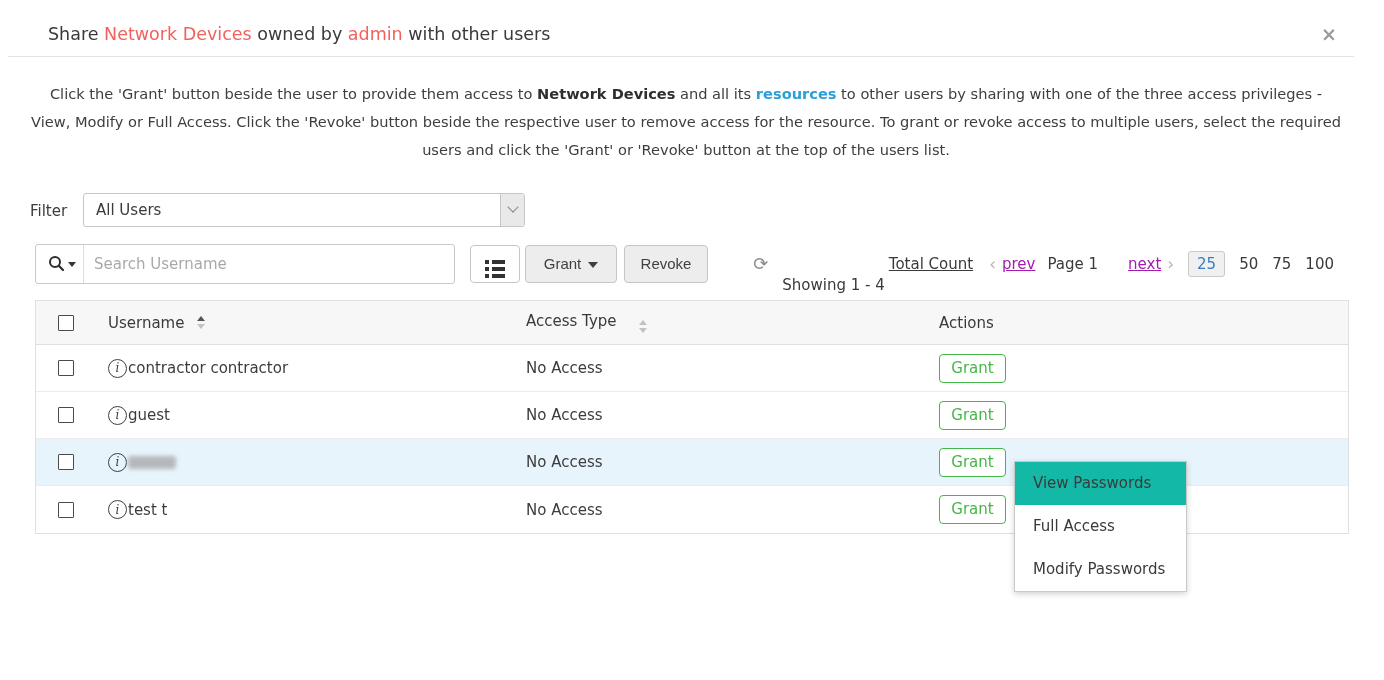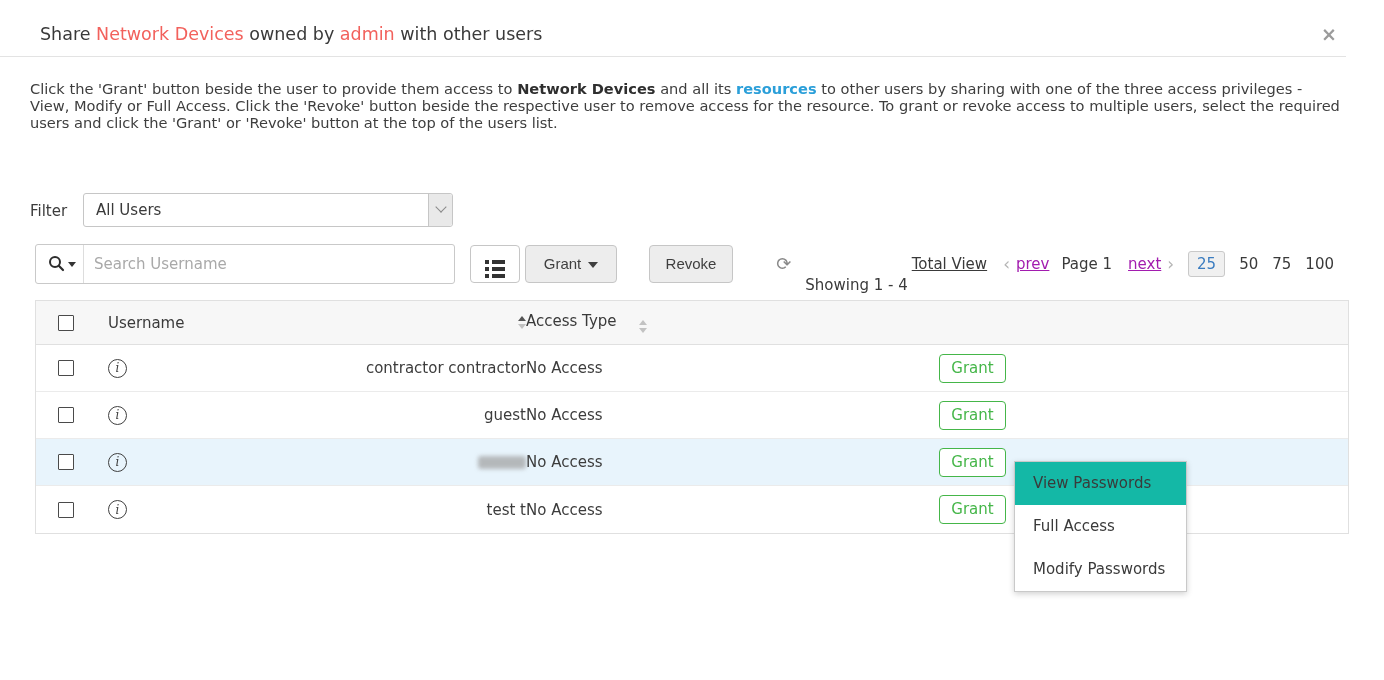--- a/index.html
+++ b/index.html
@@ -1,75 +1,75 @@
 <!DOCTYPE html>
 <html><head>
 <meta charset="utf-8">
 <style>
   * { margin:0; padding:0; box-sizing:border-box; }
   html,body { background:#fff; }
   body { font-family:"DejaVu Sans","Liberation Sans",sans-serif; color:#3c3c3c; }
   #app { position:relative; width:1384px; height:680px; background:#fff; overflow:hidden; }
 
   
-  .titlebar { position:absolute; left:0; top:0; width:1346px; height:57px; border-bottom:1px solid #e3e3e3;text-decoration:underline; }
+  .titlebar { position:absolute; left:8px; top:0; width:1346px; height:57px; border-bottom:1px solid #e3e3e3;text-decoration:underline; }
   .title { position:absolute; left:40px; top:24px; font-size:17.5px; color:#3a3a3a; white-space:nowrap; }
   .title .red { color:#f2615c; }
   .close-btn { position:absolute; right:47px; top:25px; font-size:19px; color:#9b9b9b; font-weight:bold; cursor:pointer; line-height:1; }
 
   
-  .description { position:absolute; left:30px; top:80px; width:1312px; font-size:14.6px; line-height:17px; color:#3e3e3e; }
+  .description { position:absolute; left:30px; top:80px; width:1312px; font-size:14.6px; line-height:28px; color:#3e3e3e;text-align:center; }
   .description b { color:#2f2f2f; }
   .description .link { color:#2b9fd9; font-weight:bold; cursor:pointer; }
 
   
   .filter-label { position:absolute; left:30px; top:202px; font-size:15px; }
-  .filter-select { position:absolute; left:83px; top:193px; width:370px; height:34px; border:1px solid #c6c6c6; border-radius:3px; background:#fff; cursor:pointer; }
+  .filter-select { position:absolute; left:83px; top:193px; width:442px; height:34px; border:1px solid #c6c6c6; border-radius:3px; background:#fff; cursor:pointer; }
   .filter-select .value { position:absolute; left:12px; top:7px; font-size:15px; color:#3a3a3a; }
   .filter-select .dd-box { position:absolute; right:0; top:0; width:24px; height:32px; background:#e9e9e9; border-left:1px solid #c6c6c6; border-radius:0 3px 3px 0; }
   .chev { display:block; width:8px; height:8px; border-right:1.6px solid #8a8a8a; border-bottom:1.6px solid #8a8a8a; transform:rotate(45deg); margin:9px auto 0; }
 
   
   .search-wrap { position:absolute; left:35px; top:244px; width:420px; height:40px; border:1px solid #c9c9c9; border-radius:3px; background:#fff; }
   .search-iconbox { position:absolute; left:0; top:0; width:48px; height:38px; border-right:1px solid #ddd; cursor:pointer; }
   .search-iconbox svg { position:absolute; left:12px; top:10px; }
   .search-iconbox .mini-caret { position:absolute; right:7px; top:17px; width:0; height:0; border-left:4px solid transparent; border-right:4px solid transparent; border-top:5px solid #333; }
   .search-input { position:absolute; left:58px; top:1px; width:355px; height:36px; border:0; outline:0; font-size:15px; color:#7f1d1d; font-family:inherit; }
   .search-input::placeholder { color:#a9a9a9; }
 
   .btn { position:absolute; top:245px; height:38px; border:1px solid #c6c6c6; border-radius:4px; font-size:15px; color:#3f3f3f; background:#ededed; cursor:pointer; text-align:center; }
   .btn-list { left:470px; width:50px; background:#fff; }
   .list-icon { display:inline-block; margin-top:12px; }
   .list-icon i { display:flex; gap:3px; margin-bottom:3px; }
   .list-icon i b { display:block; width:4px; height:4px; background:#333; }
   .list-icon i s { display:block; width:13px; height:4px; background:#333; }
   .btn-grant { left:525px; width:92px; line-height:36px; }
   .btn-grant .caret { display:inline-block; width:0; height:0; border-left:5px solid transparent; border-right:5px solid transparent; border-top:6px solid #3f3f3f; margin-left:7px; vertical-align:middle; }
-  .btn-revoke { left:649px; width:84px; line-height:36px; }
+  .btn-revoke { left:624px; width:84px; line-height:36px; }
 
   
   .pagination { position:absolute; top:245px; right:50px; height:38px; display:flex; align-items:center; white-space:nowrap; font-size:15px; color:#3a3a3a; }
   .refresh-icon { color:#8a8a8a; font-size:18px; margin-right:14px; cursor:pointer; line-height:1; }
   .showing { margin-right:4px;margin-top:42px; }
   .total-count { text-decoration:underline; cursor:pointer; margin-right:16px; }
   .pg-chev { color:#b5b5b5; font-size:17px; }
   .prev, .next { color:#a21caf; cursor:pointer; margin:0 6px;text-decoration:underline; }
   .prev { margin-right:12px; }
-  .page-no { margin-right:10px; }
+  .page-no { margin-right:24px; }
   .size { margin-left:14px; cursor:pointer; }
   .size.active { color:#3a7cc0; background:#f0f0f0; border:1px solid #c9c9c9; border-radius:3px; padding:3px 8px; }
 
   
   .table { position:absolute; left:35px; top:300px; width:1314px; border:1px solid #e0e0e0; background:#fff; }
   .thead { display:flex; align-items:center; height:44px; background:#f7f7f7; border-bottom:1px solid #e0e0e0; font-size:15px; color:#3a3a3a; }
   .trow { display:flex; align-items:center; height:47px; border-bottom:1px solid #ebebeb; font-size:15px; }
   .trow:last-child { border-bottom:0; }
   .trow.highlight { background:#e8f4fc; }
   .c1 { width:72px; padding-left:22px; }
-  .c2 { width:418px; display:flex; align-items:center; gap:9px;justify-content:space-between; }
+  .c2 { width:418px; display:flex; align-items:center; gap:1px; }
   .c3 { width:413px; }
   .c4 { flex:1; }
   .checkbox { display:block; width:16px; height:16px; border:1.5px solid #4a4a4a; border-radius:1px; background:#fff; cursor:pointer; }
   .sort { display:inline-flex; flex-direction:column; gap:3px; margin-left:12px; vertical-align:1px; cursor:pointer; }
   .sort .up { width:0; height:0; border-left:4.5px solid transparent; border-right:4.5px solid transparent; border-bottom:5px solid #c2c2c2; }
   .sort .dn { width:0; height:0; border-left:4.5px solid transparent; border-right:4.5px solid transparent; border-top:5px solid #c2c2c2; }
   .sort.asc .up { border-bottom-color:#555; }
   .info-icon { display:flex; align-items:center; justify-content:center; width:19px; height:19px; border:1.3px solid #3f3f3f; border-radius:50%; font-family:"DejaVu Serif",serif; font-style:italic; font-size:12px; color:#3f3f3f; cursor:pointer; flex:0 0 auto; }
   .redacted-blob { display:inline-block; width:48px; height:13px; background:#9f9f9f; border-radius:3px; filter:blur(2px); opacity:.7; }
   .grant-btn { display:inline-block; width:67px; height:29px; line-height:27px; text-align:center; border:1px solid #45b649; border-radius:4px; color:#45b649; background:#fff; font-size:15px; cursor:pointer; }
@@ -120,21 +120,21 @@
           <b></b>
           <s></s>
         </i></span>
   </button>
   <button class="btn btn-grant"><span>Grant</span><span class="caret"></span></button>
   <button class="btn btn-revoke">Revoke</button>
 
   <div class="pagination">
     <span class="refresh-icon">⟳</span>
     <span class="showing">Showing 1 - 4</span>
-    <span class="total-count">Total View</span>
+    <span class="total-count">Total Count</span>
     <span class="pg-chev">‹</span>
     <span class="prev">prev</span>
     <span class="page-no">Page 1</span>
     <span class="next">next</span>
     <span class="pg-chev">›</span>
     <span class="size active">25</span>
     <span class="size">50</span>
     <span class="size">75</span>
     <span class="size">100</span>
   </div>
@@ -151,20 +151,21 @@
             <i class="dn"></i>
           </span>
       </div>
       <div class="c3">
         <span>Access Type</span>
         <span class="sort" style="position:relative; left:6px;">
             <i class="up"></i>
             <i class="dn"></i>
           </span>
       </div>
+      <div class="c4"><span>Actions</span></div>
     </div>
 
     <div class="trow">
       <div class="c1">
           <span class="checkbox"></span>
         </div>
       <div class="c2">
           <span class="info-icon">i</span>
           <span>contractor contractor</span>
         </div>

